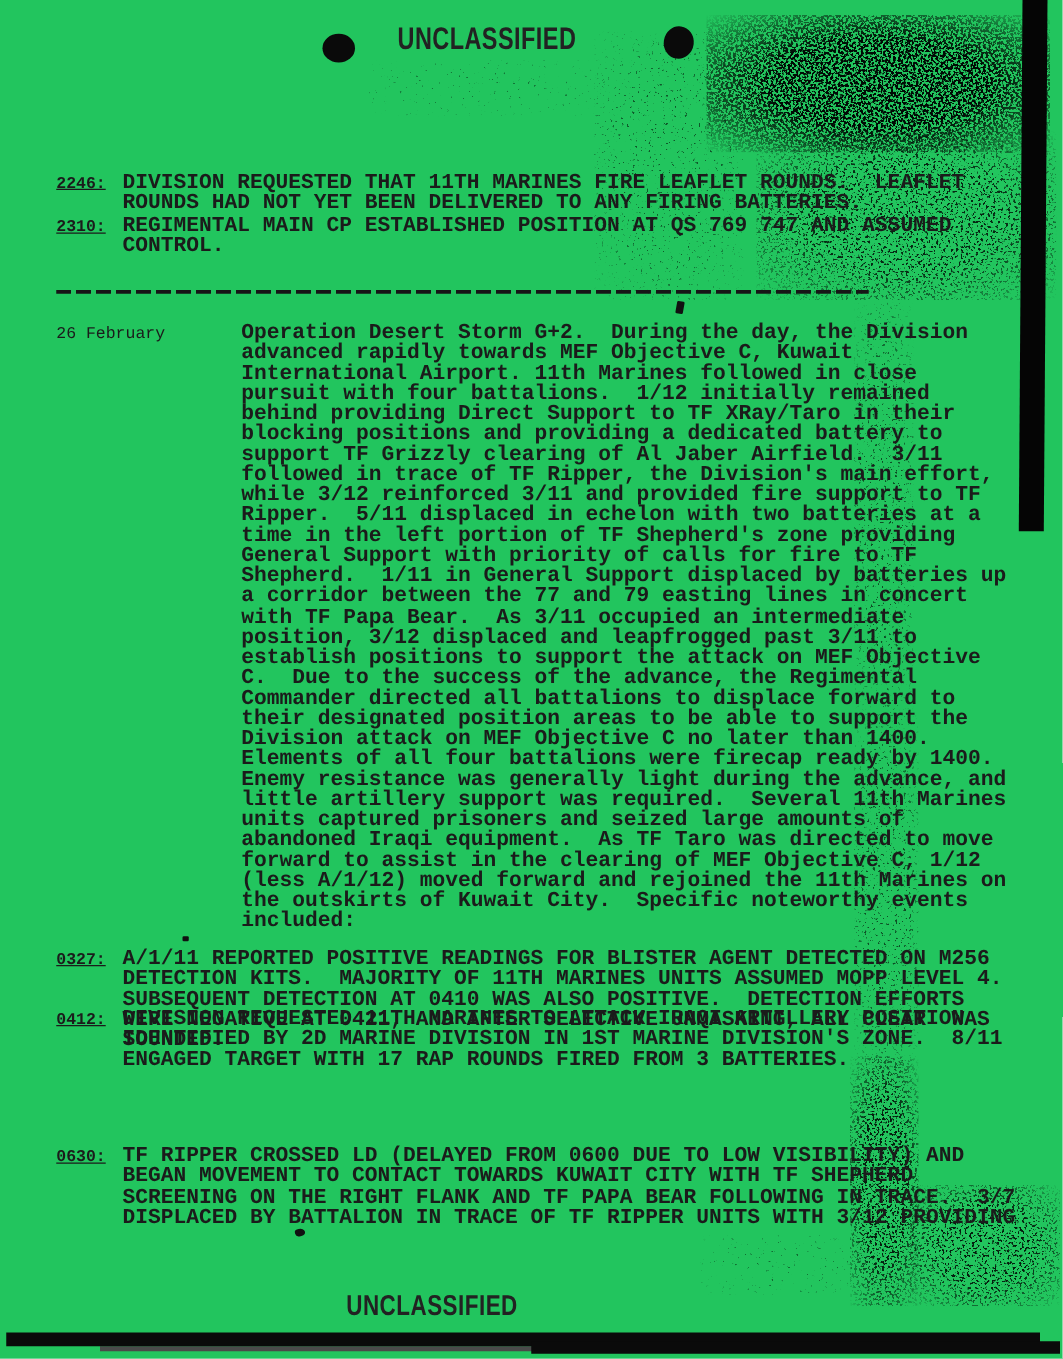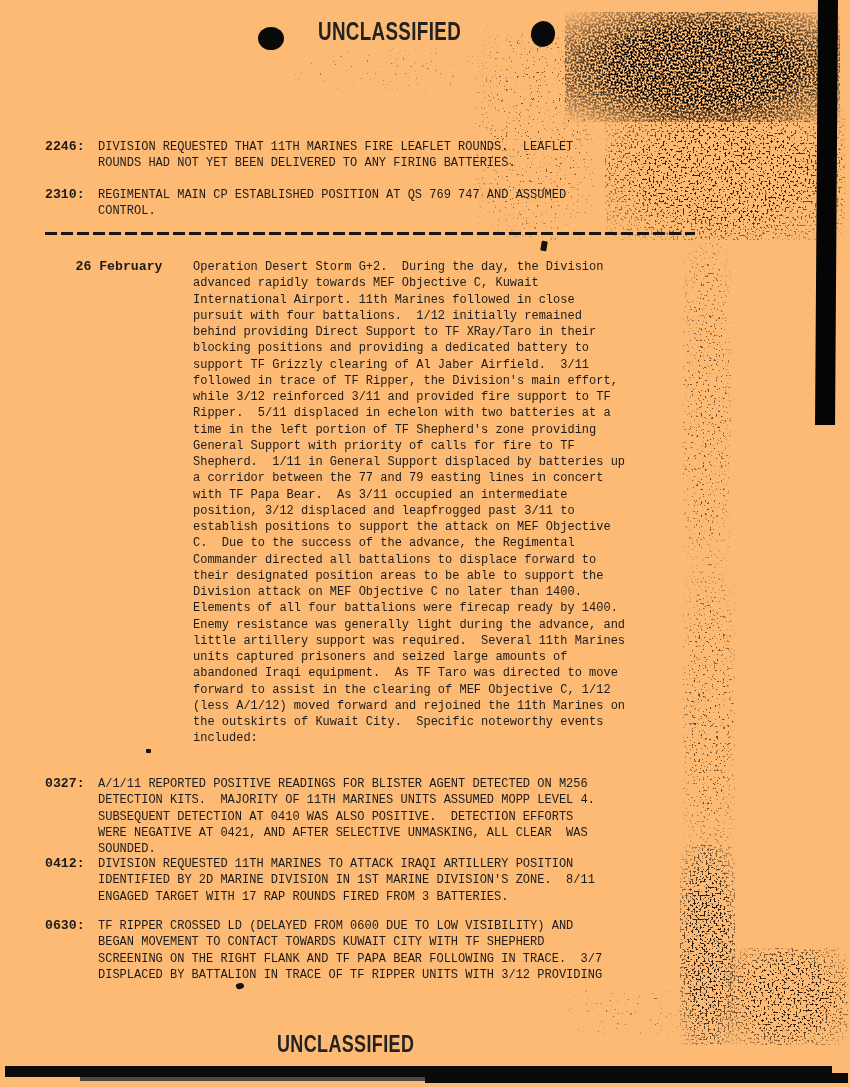--- a/index.html
+++ b/index.html
@@ -1,25 +1,25 @@
 <!DOCTYPE html>
 <html><head>
 <meta charset="utf-8">
 <style>
   html,body{margin:0;padding:0;background:#e8e8e8;}
   .page{
-    position:relative;width:850px;height:1087px;background:#fdba74;
+    position:relative;width:850px;height:1087px;background:#22c55e;
     overflow:hidden;font-family:"Liberation Mono","DejaVu Sans Mono",monospace;
     color:#1b1b1b;
   }
   
   .entry{position:absolute;left:45px;display:flex;align-items:flex-start;}
-  .etime{width:53px;flex:0 0 53px;font-size:13.2px;line-height:16.25px;font-weight:bold;white-space:pre;}
-  .etext{font-size:12px;line-height:16.25px;font-weight:normal;white-space:pre;}
-  .ndate{width:148px;flex:0 0 148px;font-size:13.2px;line-height:16.25px;font-weight:bold;white-space:pre;text-align:center;}
+  .etime{width:53px;flex:0 0 53px;font-size:13.2px;line-height:16.25px;font-weight:bold;white-space:pre;text-decoration:underline;}
+  .etext{font-size:17px;line-height:16.25px;font-weight:bold;white-space:pre;}
+  .ndate{width:148px;flex:0 0 148px;font-size:13.2px;line-height:16.25px;font-weight:normal;white-space:pre;}
   
   .banner{position:absolute;font-family:"Liberation Sans","DejaVu Sans",sans-serif;
     font-weight:bold;color:#222;transform-origin:left top;white-space:pre;}
   .hdr{left:318px;top:17px;font-size:25px;transform:scaleX(.75);letter-spacing:.5px;}
   .ftr{left:277px;top:1031px;font-size:23px;transform:scaleX(.78);letter-spacing:.5px;}
   
   .dot{position:absolute;background:#0a0a0a;border-radius:50%;}
   .dot1{left:258px;top:27px;width:26px;height:23px;}
   .dot2{left:531px;top:21px;width:24px;height:26px;transform:rotate(8deg);}
   .dashrule{position:absolute;left:45px;top:232px;width:650px;height:3px;
@@ -109,21 +109,21 @@
 
   <div class="dot dot1"></div>
   <div class="banner hdr">UNCLASSIFIED</div>
   <div class="dot dot2"></div>
 
   <div class="entry" style="top:139px">
     <div class="etime">2246:</div>
     <div class="etext">DIVISION REQUESTED THAT 11TH MARINES FIRE LEAFLET ROUNDS.  LEAFLET
 ROUNDS HAD NOT YET BEEN DELIVERED TO ANY FIRING BATTERIES.</div>
   </div>
-  <div class="entry" style="top:187px">
+  <div class="entry" style="top:174px">
     <div class="etime">2310:</div>
     <div class="etext">REGIMENTAL MAIN CP ESTABLISHED POSITION AT QS 769 747 AND ASSUMED
 CONTROL.</div>
   </div>
 
   <div class="dashrule"></div>
   <div class="stray m1"></div>
 
   <div class="entry" style="top:259px">
     <div class="ndate">26 February</div>
@@ -153,29 +153,29 @@
 little artillery support was required.  Several 11th Marines
 units captured prisoners and seized large amounts of
 abandoned Iraqi equipment.  As TF Taro was directed to move
 forward to assist in the clearing of MEF Objective C, 1/12
 (less A/1/12) moved forward and rejoined the 11th Marines on
 the outskirts of Kuwait City.  Specific noteworthy events
 included:</div>
   </div>
 
   <div class="stray m2"></div>
-  <div class="entry" style="top:776px">
+  <div class="entry" style="top:760px">
     <div class="etime">0327:</div>
     <div class="etext">A/1/11 REPORTED POSITIVE READINGS FOR BLISTER AGENT DETECTED ON M256
 DETECTION KITS.  MAJORITY OF 11TH MARINES UNITS ASSUMED MOPP LEVEL 4.
 SUBSEQUENT DETECTION AT 0410 WAS ALSO POSITIVE.  DETECTION EFFORTS
 WERE NEGATIVE AT 0421, AND AFTER SELECTIVE UNMASKING, ALL CLEAR  WAS
 SOUNDED.</div>
   </div>
-  <div class="entry" style="top:856px">
+  <div class="entry" style="top:808px">
     <div class="etime">0412:</div>
     <div class="etext">DIVISION REQUESTED 11TH MARINES TO ATTACK IRAQI ARTILLERY POSITION
 IDENTIFIED BY 2D MARINE DIVISION IN 1ST MARINE DIVISION'S ZONE.  8/11
 ENGAGED TARGET WITH 17 RAP ROUNDS FIRED FROM 3 BATTERIES.</div>
   </div>
   <div class="entry" style="top:918px">
     <div class="etime">0630:</div>
     <div class="etext">TF RIPPER CROSSED LD (DELAYED FROM 0600 DUE TO LOW VISIBILITY) AND
 BEGAN MOVEMENT TO CONTACT TOWARDS KUWAIT CITY WITH TF SHEPHERD
 SCREENING ON THE RIGHT FLANK AND TF PAPA BEAR FOLLOWING IN TRACE.  3/7

